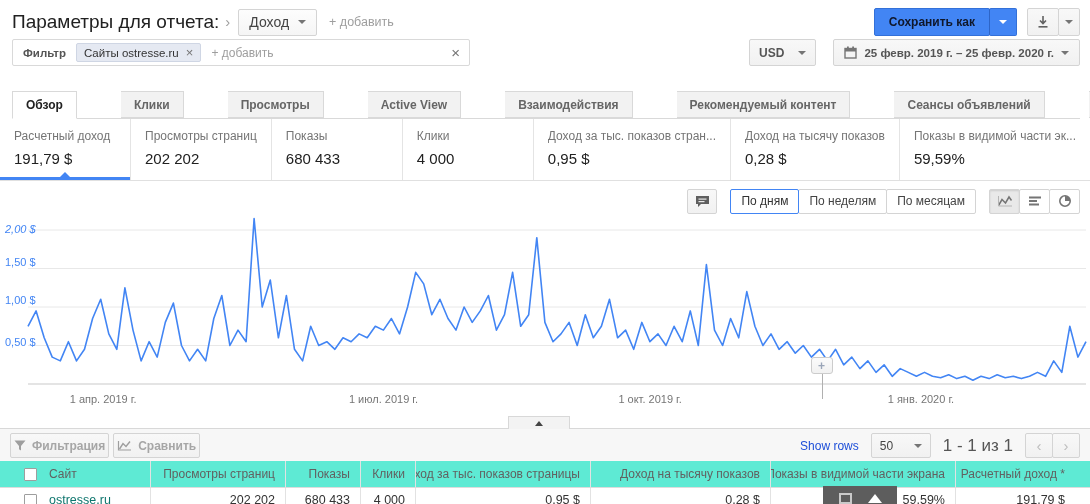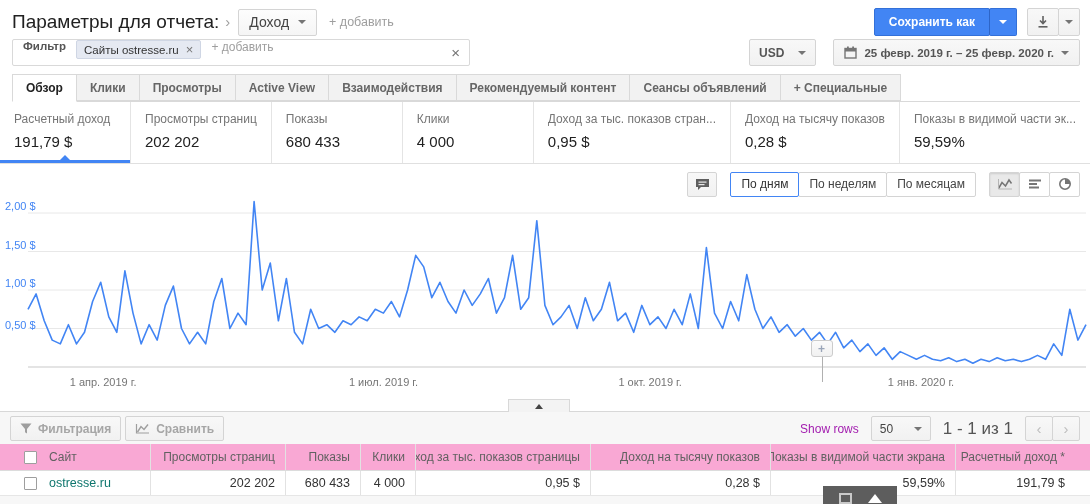--- a/index.html
+++ b/index.html
@@ -16,42 +16,42 @@
          border-radius:2px; color:#444; font-size:12px; cursor:pointer;
          font-family:"Liberation Sans", sans-serif; }
   .dim-btn { height:27px; padding:0 10px; font-size:14px; gap:9px; background:linear-gradient(#fdfdfd,#f5f5f5); }
   .caret { width:0; height:0; border-left:4px solid transparent; border-right:4px solid transparent;
            border-top:4px solid #757575; display:inline-block; }
   .caret.white { border-top-color:#fff; }
   .add-link { color:#9e9e9e; font-size:12.5px; margin-left:12px; cursor:pointer; }
   .top-right { margin-left:auto; display:flex; gap:10px; }
   .btn-group { display:inline-flex; }
   .btn-group .btn + .btn { margin-left:-1px; }
-  .btn.blue { background:#4285f4; border-color:#3370d8; color:#ffffff; font-weight:bold;
+  .btn.blue { background:#4285f4; border-color:#3370d8; color:#0f172a; font-weight:bold;
               height:28px; padding:0 14px; }
   .btn.blue.seg { padding:0 9px; border-left:1px solid #2d65c8; }
   .btn.icon-btn { height:28px; width:32px; padding:0; }
   .btn.icon-btn.seg { width:22px; }
 
   
   .filter-row { display:flex; align-items:center; margin:3px 10px 0 12px; }
-  .filter-box { position:relative; display:flex; align-items:flex-start; width:458px; height:27px;
+  .filter-box { position:relative; display:flex; align-items:center; width:458px; height:27px;
                 border:1px solid #d9d9d9; border-radius:2px; background:#fff; padding:0 26px 0 10px; gap:10px; }
   .filter-label { font-size:11.5px; font-weight:bold; color:#555; }
   .chip { display:inline-flex; align-items:center; gap:7px; background:#e5e9f2; border:1px solid #cfd6e4;
           border-radius:2px; height:19px; padding:0 7px; font-size:11.5px; color:#333; cursor:pointer; }
   .chip-x { color:#757575; font-size:13px; line-height:1; cursor:pointer; }
   .placeholder { color:#9e9e9e; font-size:12px; }
   .filter-clear { position:absolute; right:9px; top:4px; color:#757575; font-size:15px; cursor:pointer; }
   .filter-right { margin-left:auto; display:flex; gap:17px; align-items:center; }
   .btn.select { height:27px; padding:0 9px; gap:14px; font-weight:bold; color:#555; }
   .btn.date-btn { height:27px; padding:0 10px; gap:7px; font-size:11.5px; font-weight:bold; color:#555; }
 
   
-  .tabs { display:flex; margin:8px 10px 0 12px; border-bottom:1px solid #d9d9d9; }
+  .tabs { display:flex; margin:25px 10px 0 12px; border-bottom:1px solid #d9d9d9;gap:44px; }
   .tab { padding:6px 13px 5px; font-size:12px; font-weight:bold; color:#666; background:#f2f2f2;
          border:1px solid #d9d9d9; border-left:none; cursor:pointer; white-space:nowrap; }
   .tab:first-child { border-left:1px solid #d9d9d9; }
   .tab.active { background:#fff; color:#222; margin-bottom:-1px; border-bottom:1px solid #fff; padding-bottom:6px; }
 
   
   .metrics { display:flex; border-bottom:1px solid #e0e0e0; height:62px; }
   .metric { position:relative; flex:1; padding:10px 14px 0; border-right:1px solid #e4e4e4; cursor:pointer; }
   .metric:last-child { border-right:none; }
   .m-label { font-size:12px; color:#757575; white-space:nowrap; overflow:hidden; }
@@ -77,31 +77,31 @@
              background:linear-gradient(#fbfbfb,#f1f1f1); display:flex; align-items:center; justify-content:center;
              color:#8a9; cursor:pointer; }
   .ann-plus { color:#9aa5b8; font-size:12px; font-weight:bold; line-height:1; }
 
   
   .bottom-panel { position:relative; margin-top:12px; background:#f7f7f7; border-top:1px solid #d8d8d8; height:110px; }
   .collapse-tab { position:absolute; top:-13px; left:508px; width:62px; height:13px; background:#f3f3f3;
                   border:1px solid #d8d8d8; border-bottom:none; display:flex; align-items:center; justify-content:center; cursor:pointer; }
   .up-arrow { width:0; height:0; border-left:4px solid transparent; border-right:4px solid transparent; border-bottom:5px solid #444; }
   .table-toolbar { display:flex; align-items:center; padding:5px 10px 4px; height:32px; }
-  .btn.muted { height:25px; padding:0 9px; gap:6px; color:#a6a6a6; font-weight:bold;justify-content:center; }
+  .btn.muted { height:25px; padding:0 3px; gap:6px; color:#a6a6a6; font-weight:bold;justify-content:center; }
   .btn.muted + .btn.muted { margin-left:4px; }
   .toolbar-right { margin-left:auto; display:flex; align-items:center; gap:12px; }
-  .show-rows { font-size:12px; color:#a21caf; }
+  .show-rows { font-size:12px; color:#1d4ed8; }
   .rows-select { height:25px; width:60px; padding:0 8px; justify-content:space-between; }
   .pagination { font-size:17px; color:#555; }
   .nav-btn { height:25px; width:28px; padding:0; color:#bdbdbd; font-size:15px; }
   .nav-btn + .nav-btn { margin-left:-1px; }
 
   .t-row { display:flex; align-items:center; }
-  .t-head { background:#f9a8d4; height:27px; border-bottom:1px solid #dcdcdc; }
+  .t-head { background:#5eead4; height:27px; border-bottom:1px solid #dcdcdc; }
   .t-data { background:#fff; height:25px; border-bottom:1px solid #e6e6e6; }
   .cell { font-size:12px; color:#616161; height:100%; display:flex; align-items:center; overflow:hidden; white-space:nowrap; }
   .t-data .cell { font-size:12.5px; color:#333; }
   .cell.r { justify-content:flex-end; padding-right:10px; }
   .cell.l { justify-content:flex-start; padding-left:4px; }
   .cell.bordered { border-left:1px solid #e2e2e2; }
   .cell.last { padding-right:25px; }
   .cb-cell { width:45px; display:flex; align-items:center; padding-left:24px; height:100%; }
   .checkbox { width:13px; height:13px; border:1px solid #9e9e9e; border-radius:1px; background:#fff; cursor:pointer; }
   .site-link { color:#0f766e; cursor:pointer; }
@@ -255,21 +255,21 @@
 
   <div class="chart-wrap" id="chart">
       <svg width="1058" height="172" style="position: absolute; left: 28px; top: 0px; overflow: visible;">
         <line x1="0" x2="1058" y1="14" y2="14" stroke="#e8e8e8"></line>
         <line x1="0" x2="1058" y1="52.5" y2="52.5" stroke="#e8e8e8"></line>
         <line x1="0" x2="1058" y1="91" y2="91" stroke="#e8e8e8"></line>
         <line x1="0" x2="1058" y1="129.5" y2="129.5" stroke="#e8e8e8"></line>
         <line x1="0" x2="1058" y1="168" y2="168" stroke="#c9c9c9"></line>
         <polyline points="0.0,110.3 8.1,94.9 16.2,121.8 24.2,141.1 32.3,144.9 40.4,125.7 48.5,144.9 56.5,133.3 64.6,102.5 72.7,83.3 80.8,117.9 88.8,133.3 96.9,71.8 105.0,114.1 113.1,144.9 121.1,125.7 129.2,141.1 137.3,106.4 145.4,87.1 153.5,129.5 161.5,144.9 169.6,133.3 177.7,144.9 185.8,102.5 193.8,79.5 201.9,129.5 210.0,114.1 218.1,125.7 226.1,2.5 234.2,91.0 242.3,64.0 250.4,121.8 258.4,79.5 266.5,133.3 274.6,144.9 282.7,110.3 290.7,129.5 298.8,125.7 306.9,133.3 315.0,121.8 323.1,125.7 331.1,117.9 339.2,121.8 347.3,110.3 355.4,114.1 363.4,102.5 371.5,117.9 379.6,91.0 387.7,56.4 395.7,67.9 403.8,98.7 411.9,83.3 420.0,102.5 428.0,114.1 436.1,91.0 444.2,106.4 452.3,94.9 460.4,79.5 468.4,114.1 476.5,98.7 484.6,56.4 492.7,110.3 500.7,98.7 508.8,21.7 516.9,106.4 525.0,125.7 533.0,117.9 541.1,106.4 549.2,129.5 557.3,98.7 565.3,121.8 573.4,110.3 581.5,83.3 589.6,121.8 597.6,114.1 605.7,133.3 613.8,106.4 621.9,125.7 630.0,117.9 638.0,129.5 646.1,110.3 654.2,125.7 662.3,94.9 670.3,129.5 678.4,48.6 686.5,114.1 694.6,129.5 702.6,102.5 710.7,121.8 718.8,75.6 726.9,110.3 734.9,129.5 743.0,117.9 751.1,133.3 759.2,125.7 767.3,137.2 775.3,129.5 783.4,141.1 791.5,133.3 799.6,144.9 807.6,133.3 815.7,148.8 823.8,141.1 831.9,152.6 839.9,144.9 848.0,156.4 856.1,148.8 864.2,160.3 872.2,152.6 880.3,156.4 888.4,160.3 896.5,156.4 904.5,160.3 912.6,161.8 920.7,158.8 928.8,162.6 936.9,160.3 944.9,164.2 953.0,160.3 961.1,162.6 969.2,158.8 977.2,161.8 985.3,160.3 993.4,162.6 1001.5,160.3 1009.5,156.4 1017.6,160.3 1025.7,144.9 1033.8,156.4 1041.8,110.3 1049.9,141.1 1058.0,125.7" fill="none" stroke="#4285f4" stroke-width="1.6" stroke-linejoin="round"></polyline>
       </svg>
-      <div class="ylab" style="top: 1px;">2,00 $</div>
+      <div class="ylab" style="top: 7px; font-style: italic;">2,00 $</div>
       <div class="ylab" style="top: 39.5px;">1,50 $</div>
       <div class="ylab" style="top: 78px;">1,00 $</div>
       <div class="ylab" style="top: 120px;">0,50 $</div>
       <div class="xlab" style="left: 103.118px;">1 апр. 2019 г.</div>
       <div class="xlab" style="left: 383.488px;">1 июл. 2019 г.</div>
       <div class="xlab" style="left: 650.104px;">1 окт. 2019 г.</div>
       <div class="xlab" style="left: 920.952px;">1 янв. 2020 г.</div>
       <div class="ann-line" style="left: 821.5px; top: 157px; height: 26px;"></div>
       <div class="ann-btn" style="left: 810.5px; top: 141px;">
         <span class="ann-plus">+</span>

